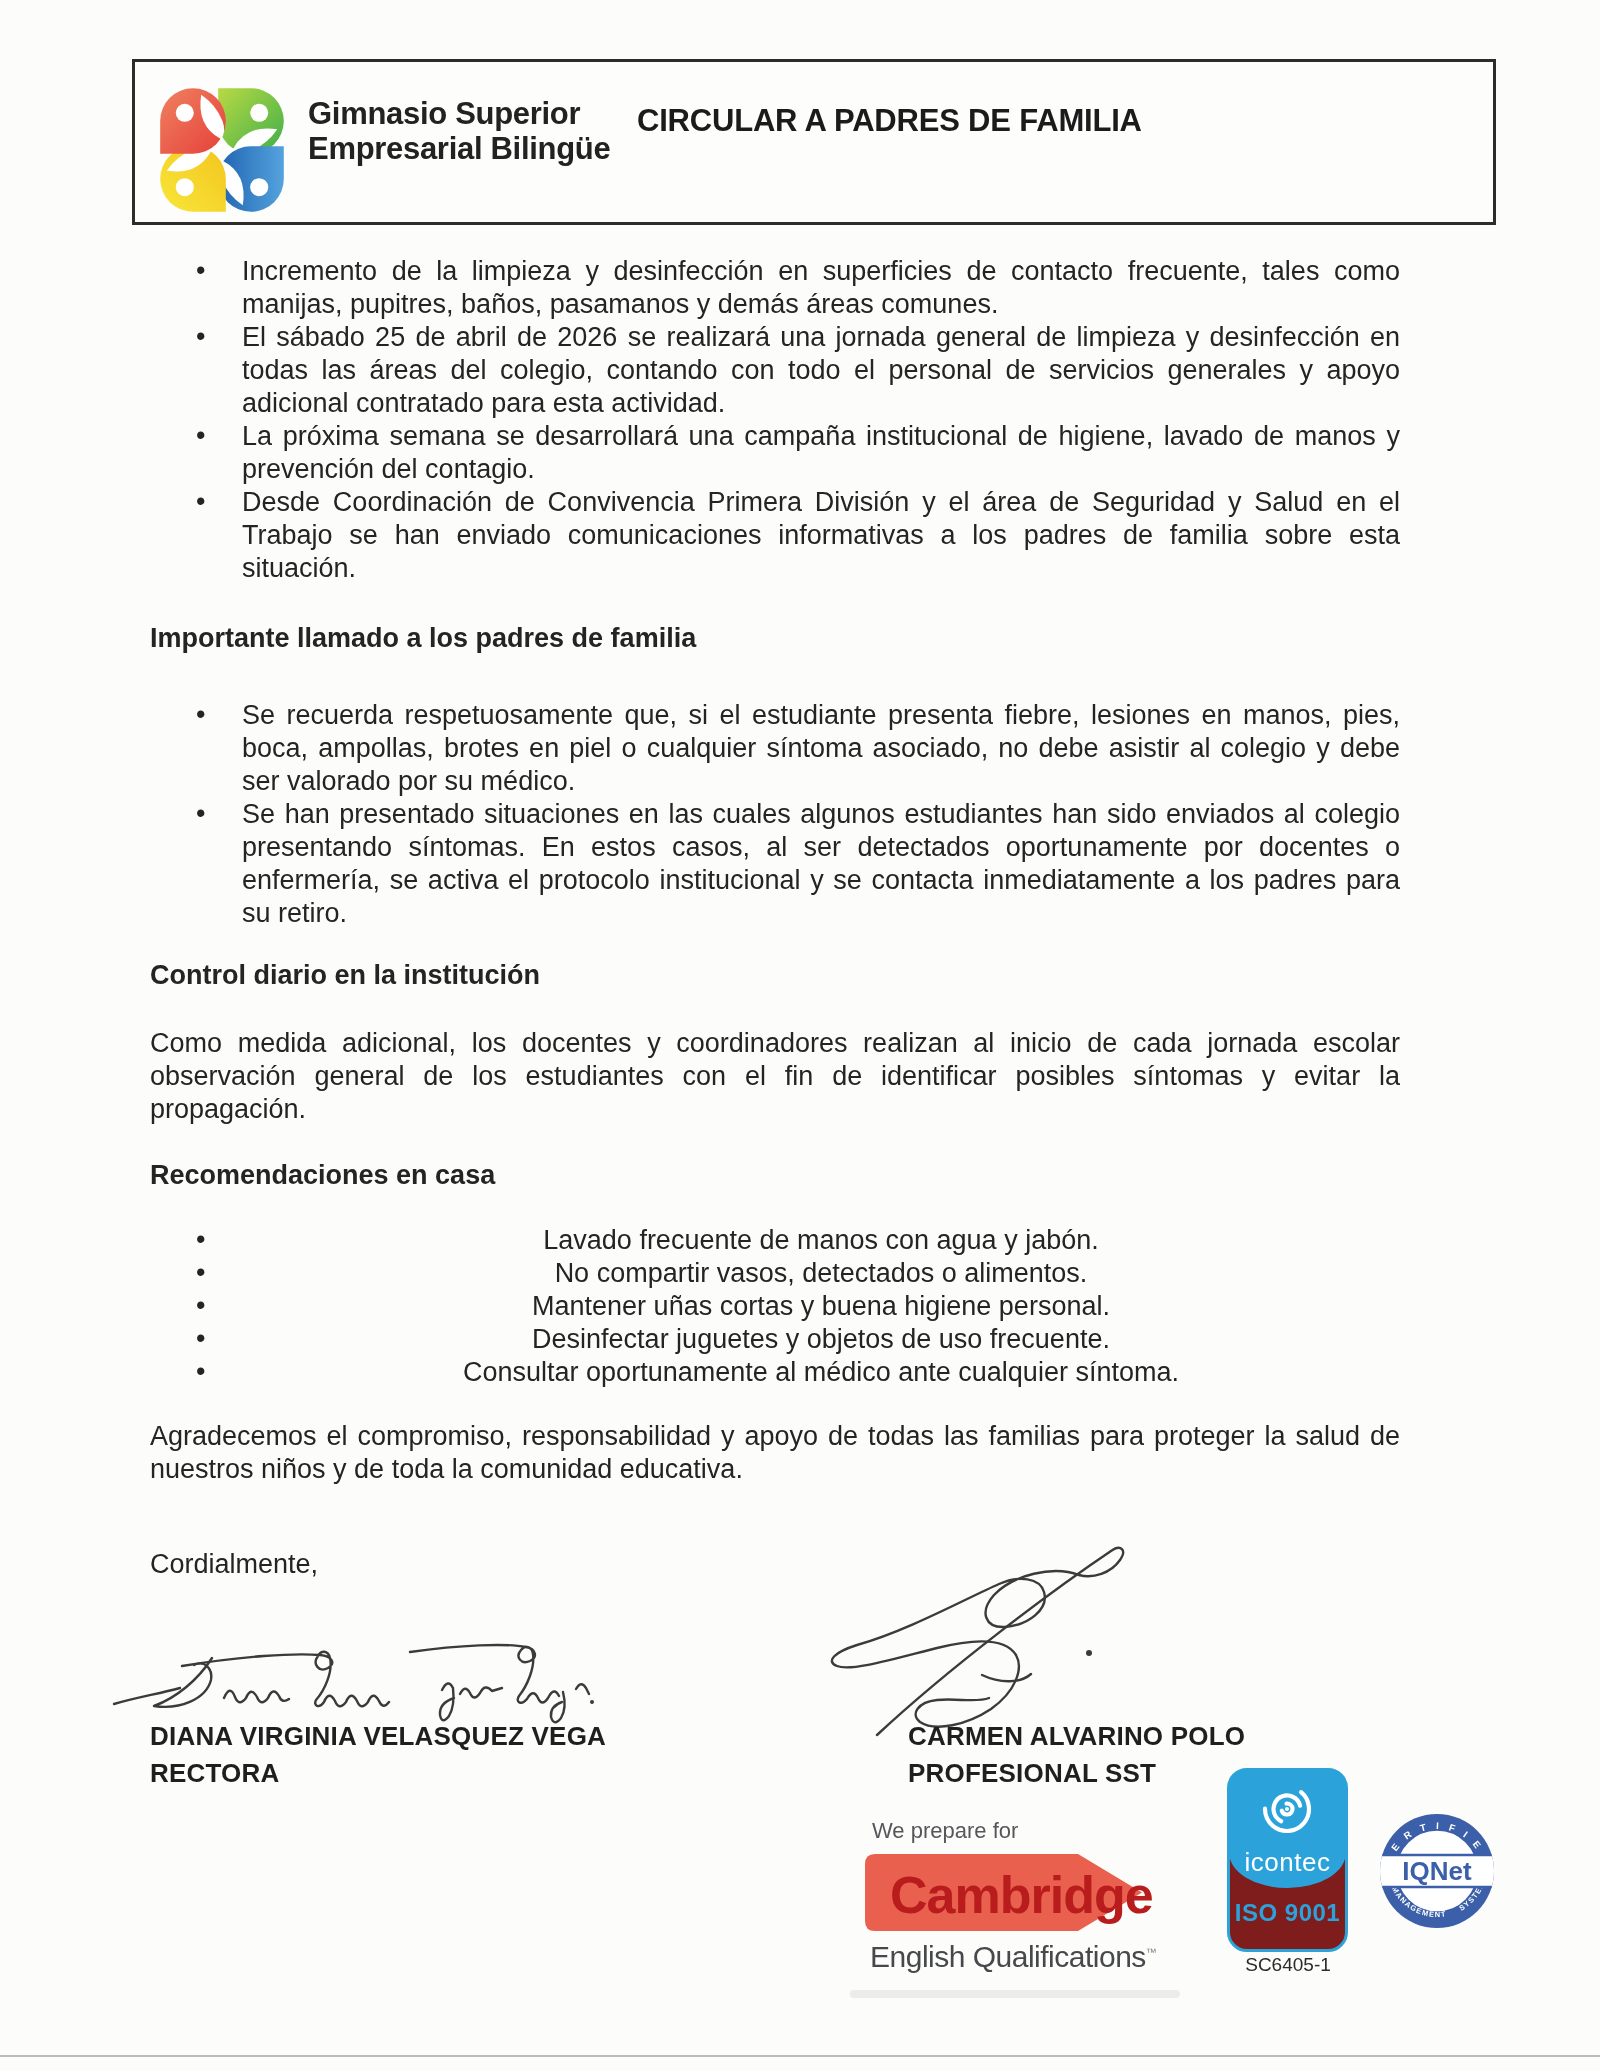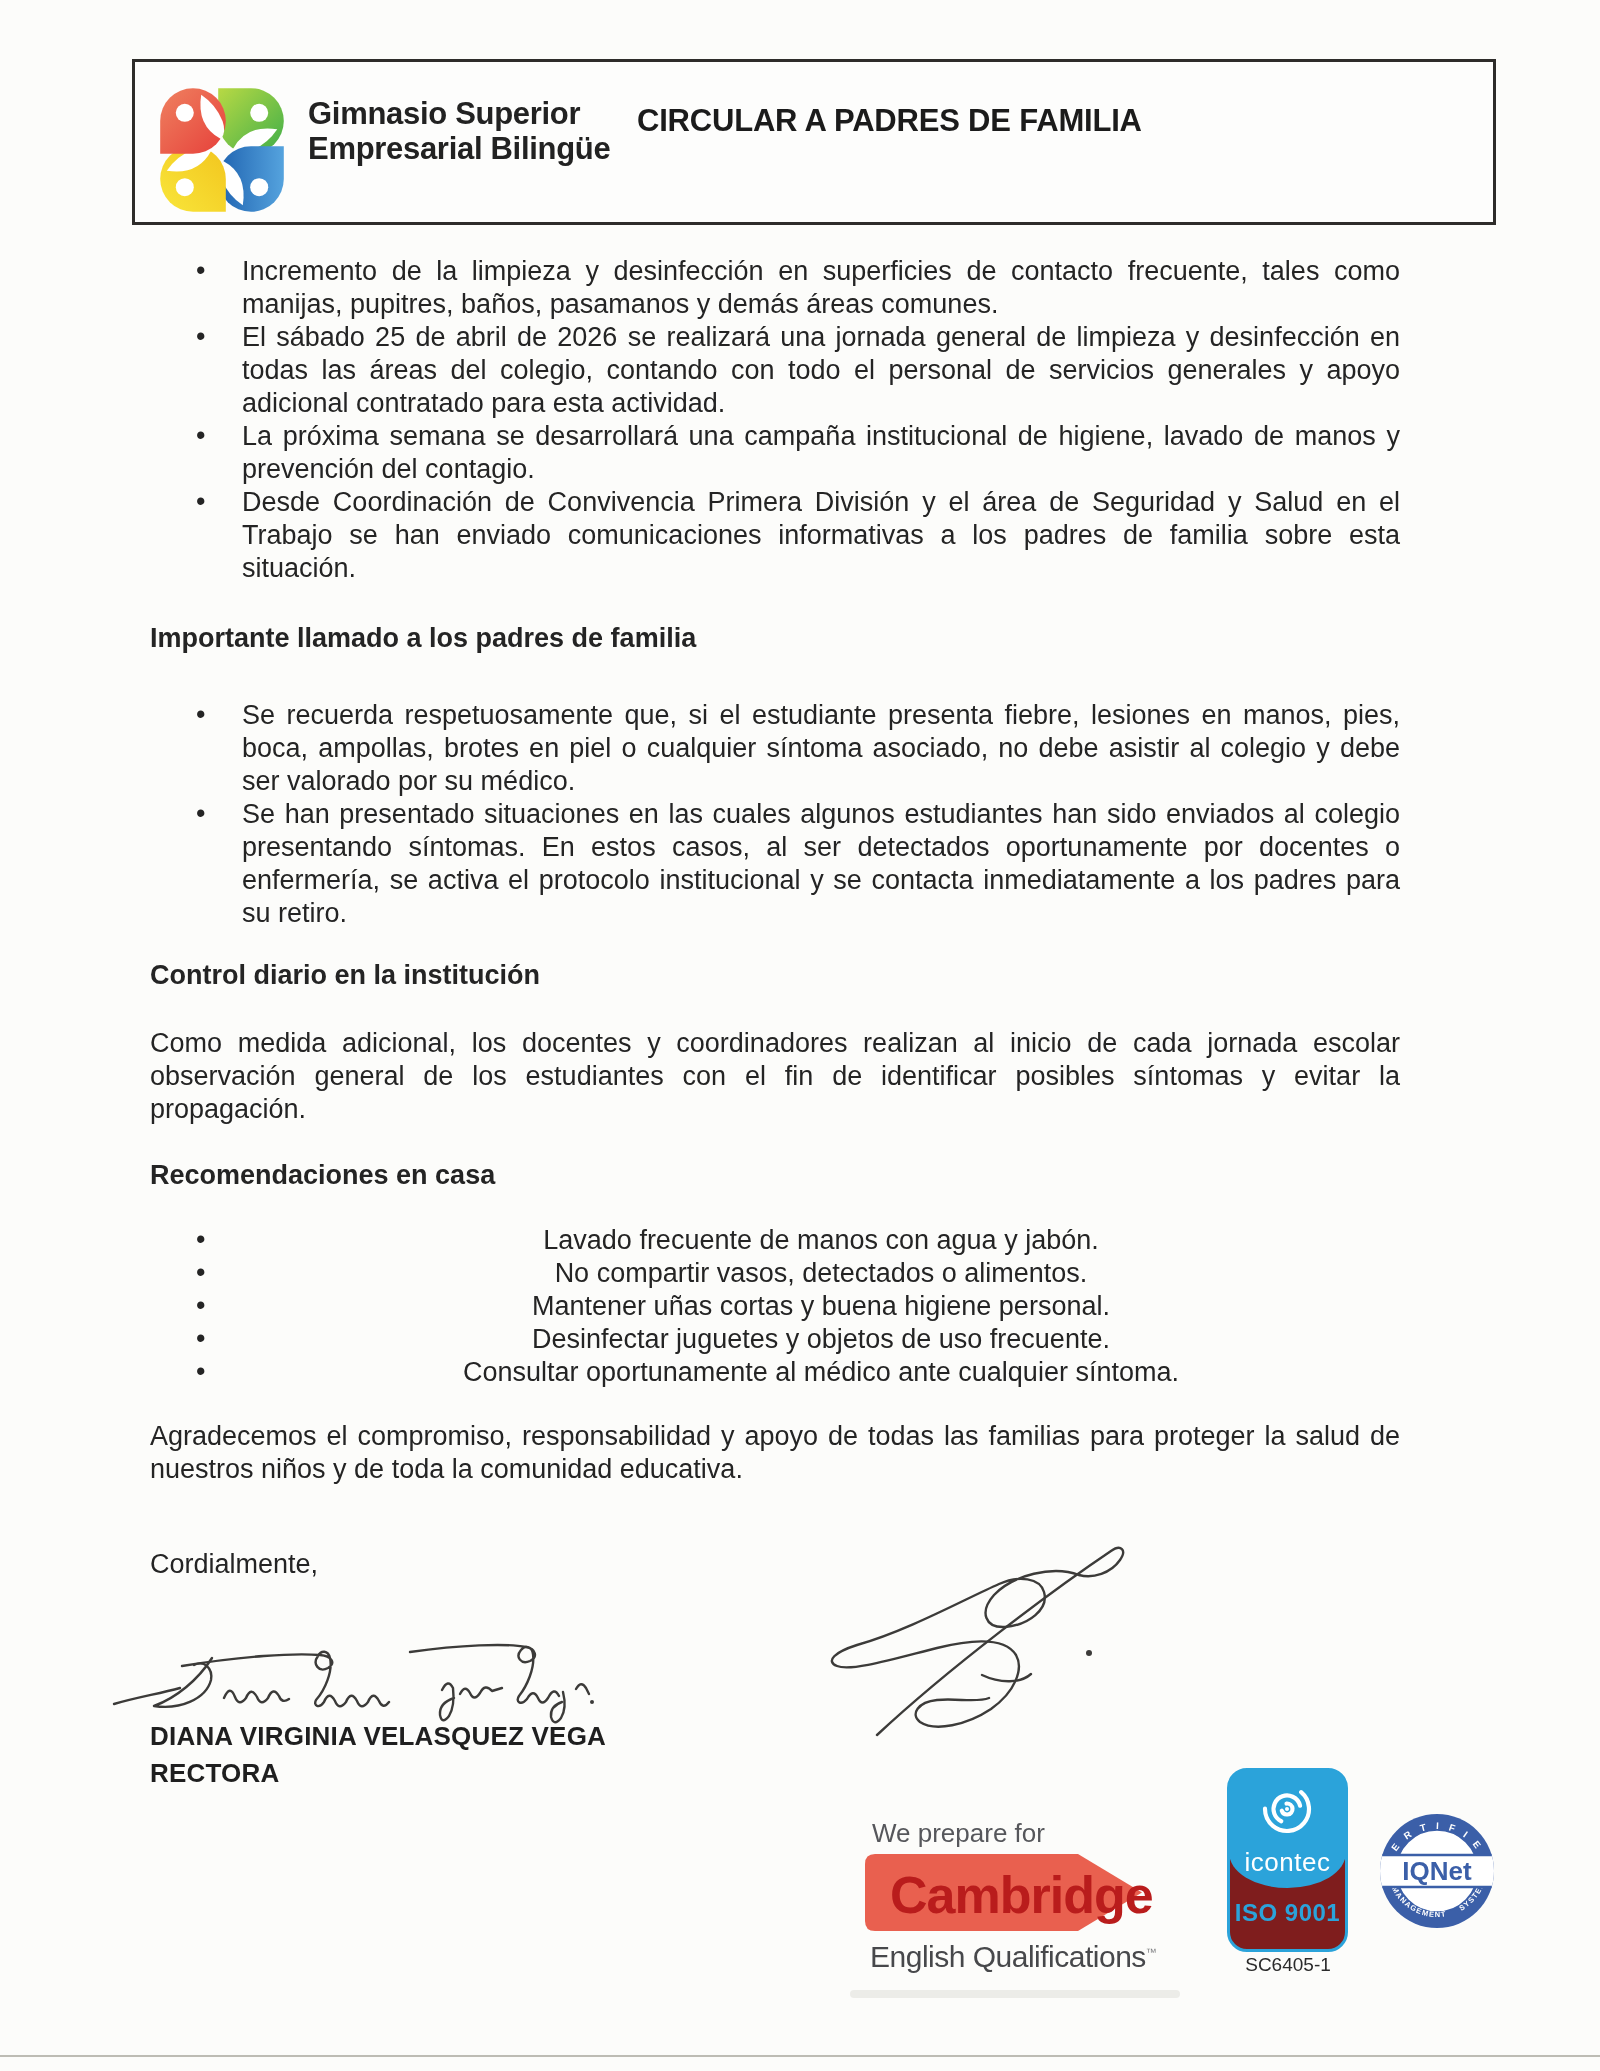--- a/index.html
+++ b/index.html
@@ -21,21 +21,21 @@
   .li{position:relative;padding-left:92px;}
   .li::before{content:"\2022";position:absolute;left:46px;top:-1px;font-size:27px;}
 
   .closing{left:150px;top:1548px;}
 
   
   .sig{stroke:#3c3b39;stroke-width:2.4;fill:none;stroke-linecap:round;stroke-linejoin:round;}
   .name-block{font-size:26px;font-weight:700;line-height:37px;color:#1f1f1f;letter-spacing:0.2px;}
 
   
-  .weprepare{left:872px;top:1818px;font-size:26px;color:#56575b;}
+  .weprepare{left:872px;top:1818px;font-size:22px;color:#56575b;}
   .engqual{left:870px;top:1940px;font-size:30px;font-weight:400;color:#47484b;letter-spacing:-0.5px;}
   .engqual sup{font-size:11px;color:#7a7b7e;}
   .cam-text{left:890px;top:1865px;font-size:52px;font-weight:700;color:#b91c1c;letter-spacing:-1px;}
 
   
   .icontec-badge{left:1227px;top:1768px;width:115px;height:178px;border:3px solid #2ba3da;border-radius:20px;background:#7f1d1d;}
   .icontec-top{position:absolute;top:-1px;left:-1px;right:-1px;height:118px;background:#2ba3da;
                border-radius:17px 17px 50% 50% / 17px 17px 30% 30%;}
   .icontec-word{position:absolute;top:76px;width:100%;text-align:center;font-size:26px;font-weight:500;
                 color:#ffffff;letter-spacing:0.5px;}
@@ -154,20 +154,24 @@
       <path d="M167,140 C186,149 206,148 216,139"></path>
       <circle cx="274" cy="118" r="3" fill="#3c3b39" stroke="none"></circle>
     </g>
   </svg>
 
   <div class="abs name-block" style="left:150px;top:1718px;">
     <div>DIANA VIRGINIA VELASQUEZ VEGA</div>
     <div>RECTORA</div>
   </div>
 
+  <div class="abs name-block" style="left:908px;top:1718px;">
+    <div>CARMEN ALVARINO POLO</div>
+    <div>PROFESIONAL SST</div>
+  </div>
 
   <div class="abs weprepare">We prepare for</div>
 
   <svg class="abs" style="left:864px;top:1853px;" width="280" height="79" viewBox="0 0 280 79">
     <path d="M11,1 H214 L278,39.5 L214,78 H11 Q1,78 1,68 V11 Q1,1 11,1 Z" fill="#e9604f"></path>
   </svg>
   <div class="abs cam-text">Cambridge</div>
 
   <div class="abs engqual">
     <span>English Qualifications</span><sup>™</sup>

